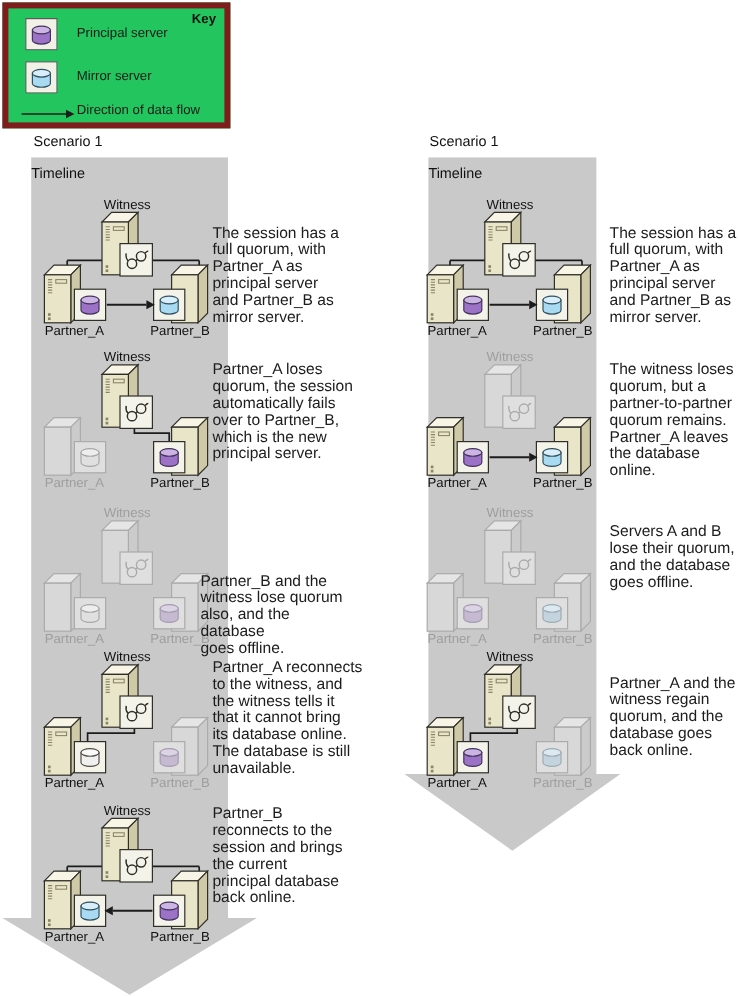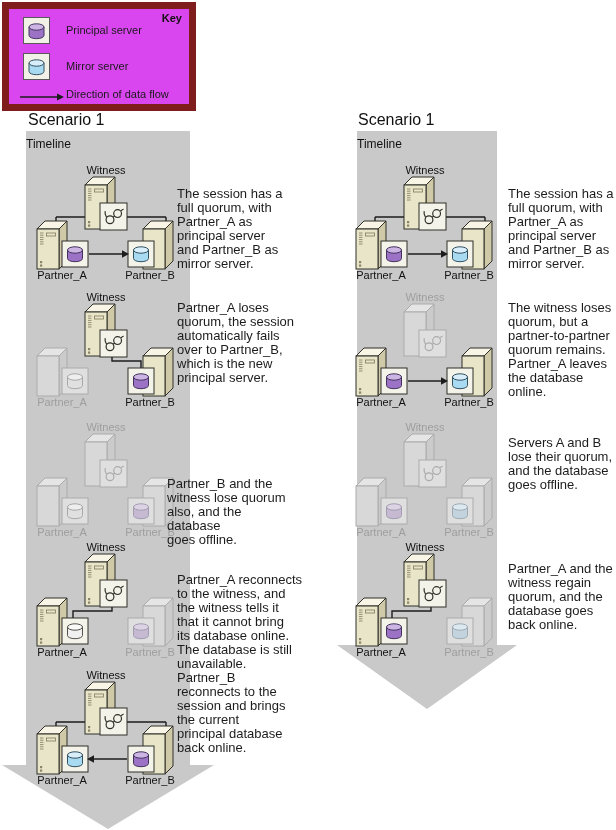--- a/index.html
+++ b/index.html
@@ -1,22 +1,22 @@
 <!DOCTYPE html>
 <html><head>
 <meta charset="utf-8">
 <style>
   html,body{margin:0;padding:0;background:#ffffff;}
   .page{position:relative;width:616px;height:830px;background:#ffffff;
         font-family:"Liberation Sans",sans-serif;overflow:hidden;}
   .abs{position:absolute;}
-  .key-box{left:2px;top:2px;width:180px;height:95px;border:7px solid #7f1d1d;background:#d946ef;}
+  .key-box{left:2px;top:2px;width:180px;height:95px;border:5px solid #7f1d1d;background:#22c55e;}
   .key-title{right:7px;top:3px;font-size:11px;font-weight:700;color:#111;}
   .key-label{font-size:11px;color:#1a1a1a;white-space:nowrap;}
-  .scenario-label{font-size:16px;color:#111;white-space:nowrap;}
+  .scenario-label{font-size:12px;color:#111;white-space:nowrap;}
   .timeline-label{font-size:12px;color:#111;text-align:left;}
   .stage-text{font-size:13px;line-height:14px;color:#1c1c1c;white-space:pre-line;}
   svg{display:block;}
   svg text{font-family:"Liberation Sans",sans-serif;}
 </style>
 </head>
 <body>
 
 <div class="page">
 
@@ -302,21 +302,21 @@
           <rect x="102" y="78" width="26" height="26" fill="#dfdfdf" stroke="#ababab" stroke-width="1"></rect>
           <g>
             <path d="M 107.5,87 L 107.5,95.5 A 7.5 3.2 0 0 0 122.5,95.5 L 122.5,87 Z" fill="#c5bad1" stroke="#a49db1" stroke-width="1"></path>
             <ellipse cx="115" cy="87" rx="7.5" ry="3.2" fill="#dcd4e5" stroke="#a49db1" stroke-width="1"></ellipse>
           </g>
         </g>
         <text x="80" y="11" text-anchor="middle" font-size="11" fill="#111111">Witness</text>
         <text x="36" y="116" text-anchor="middle" font-size="11" fill="#111111">Partner_A</text>
         <text x="124" y="116" text-anchor="middle" font-size="11" fill="#9e9e9e">Partner_B</text>
       </svg>
-      <div class="abs stage-text" style="left: 177px; top: 549px; width: 130px; margin-top: 24px;">Partner_A reconnects
+      <div class="abs stage-text" style="left: 177px; top: 549px; width: 130px;">Partner_A reconnects
 to the witness, and
 the witness tells it
 that it cannot bring
 its database online.
 The database is still
 unavailable.</div>
       <svg width="164" height="124" viewBox="0 0 164 124" class="abs" style="left:26px;top:668px">
         <path d="M30,54 H140 M30,54 V63 M140,54 V63" stroke="#1c1c1c" stroke-width="1.4" fill="none"></path>
         <g>
           <g transform="translate(59,14)">

